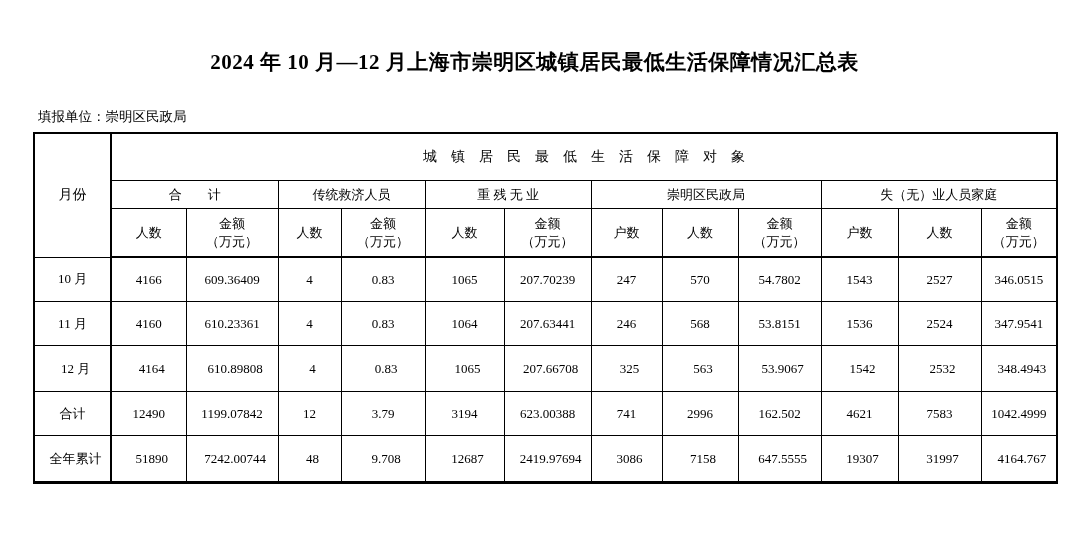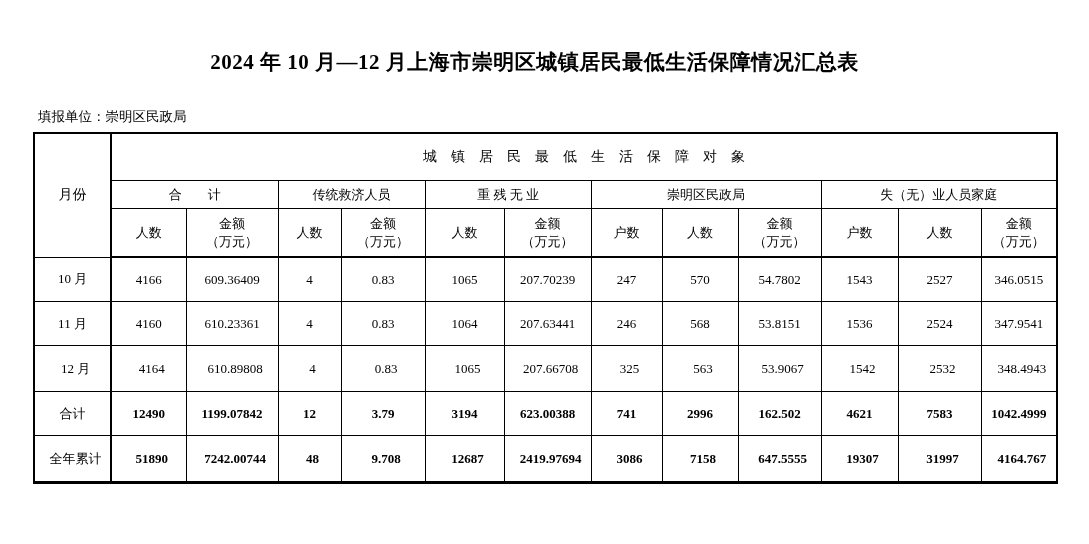--- a/index.html
+++ b/index.html
@@ -48,21 +48,21 @@
   
   .month-col { border-right: 2px solid #000 !important; }
   
   tr.subhead-row th { border-bottom: 2px solid #000; }
   tr.main-head th { height: 46px; font-size: 14px; }
   tr.group-row th { height: 27px; }
   tr.subhead-row th { height: 47px; line-height: 1.35; }
   tr.data-row td { height: 43px; }
   tr.data-row.tall td { height: 45px; padding-left: 8px; }
   .two-line { white-space: pre-line; }
-  tr.bold-vals td.val { font-weight: bold; }
+  tr.bold-vals td.val { font-weight: normal; }
 </style>
 </head>
 <body>
 
 <div class="page">
 
   <div class="doc-title">2024 年 10 月—12 月上海市崇明区城镇居民最低生活保障情况汇总表</div>
 
   <div class="unit-line">填报单位：崇明区民政局</div>
 

